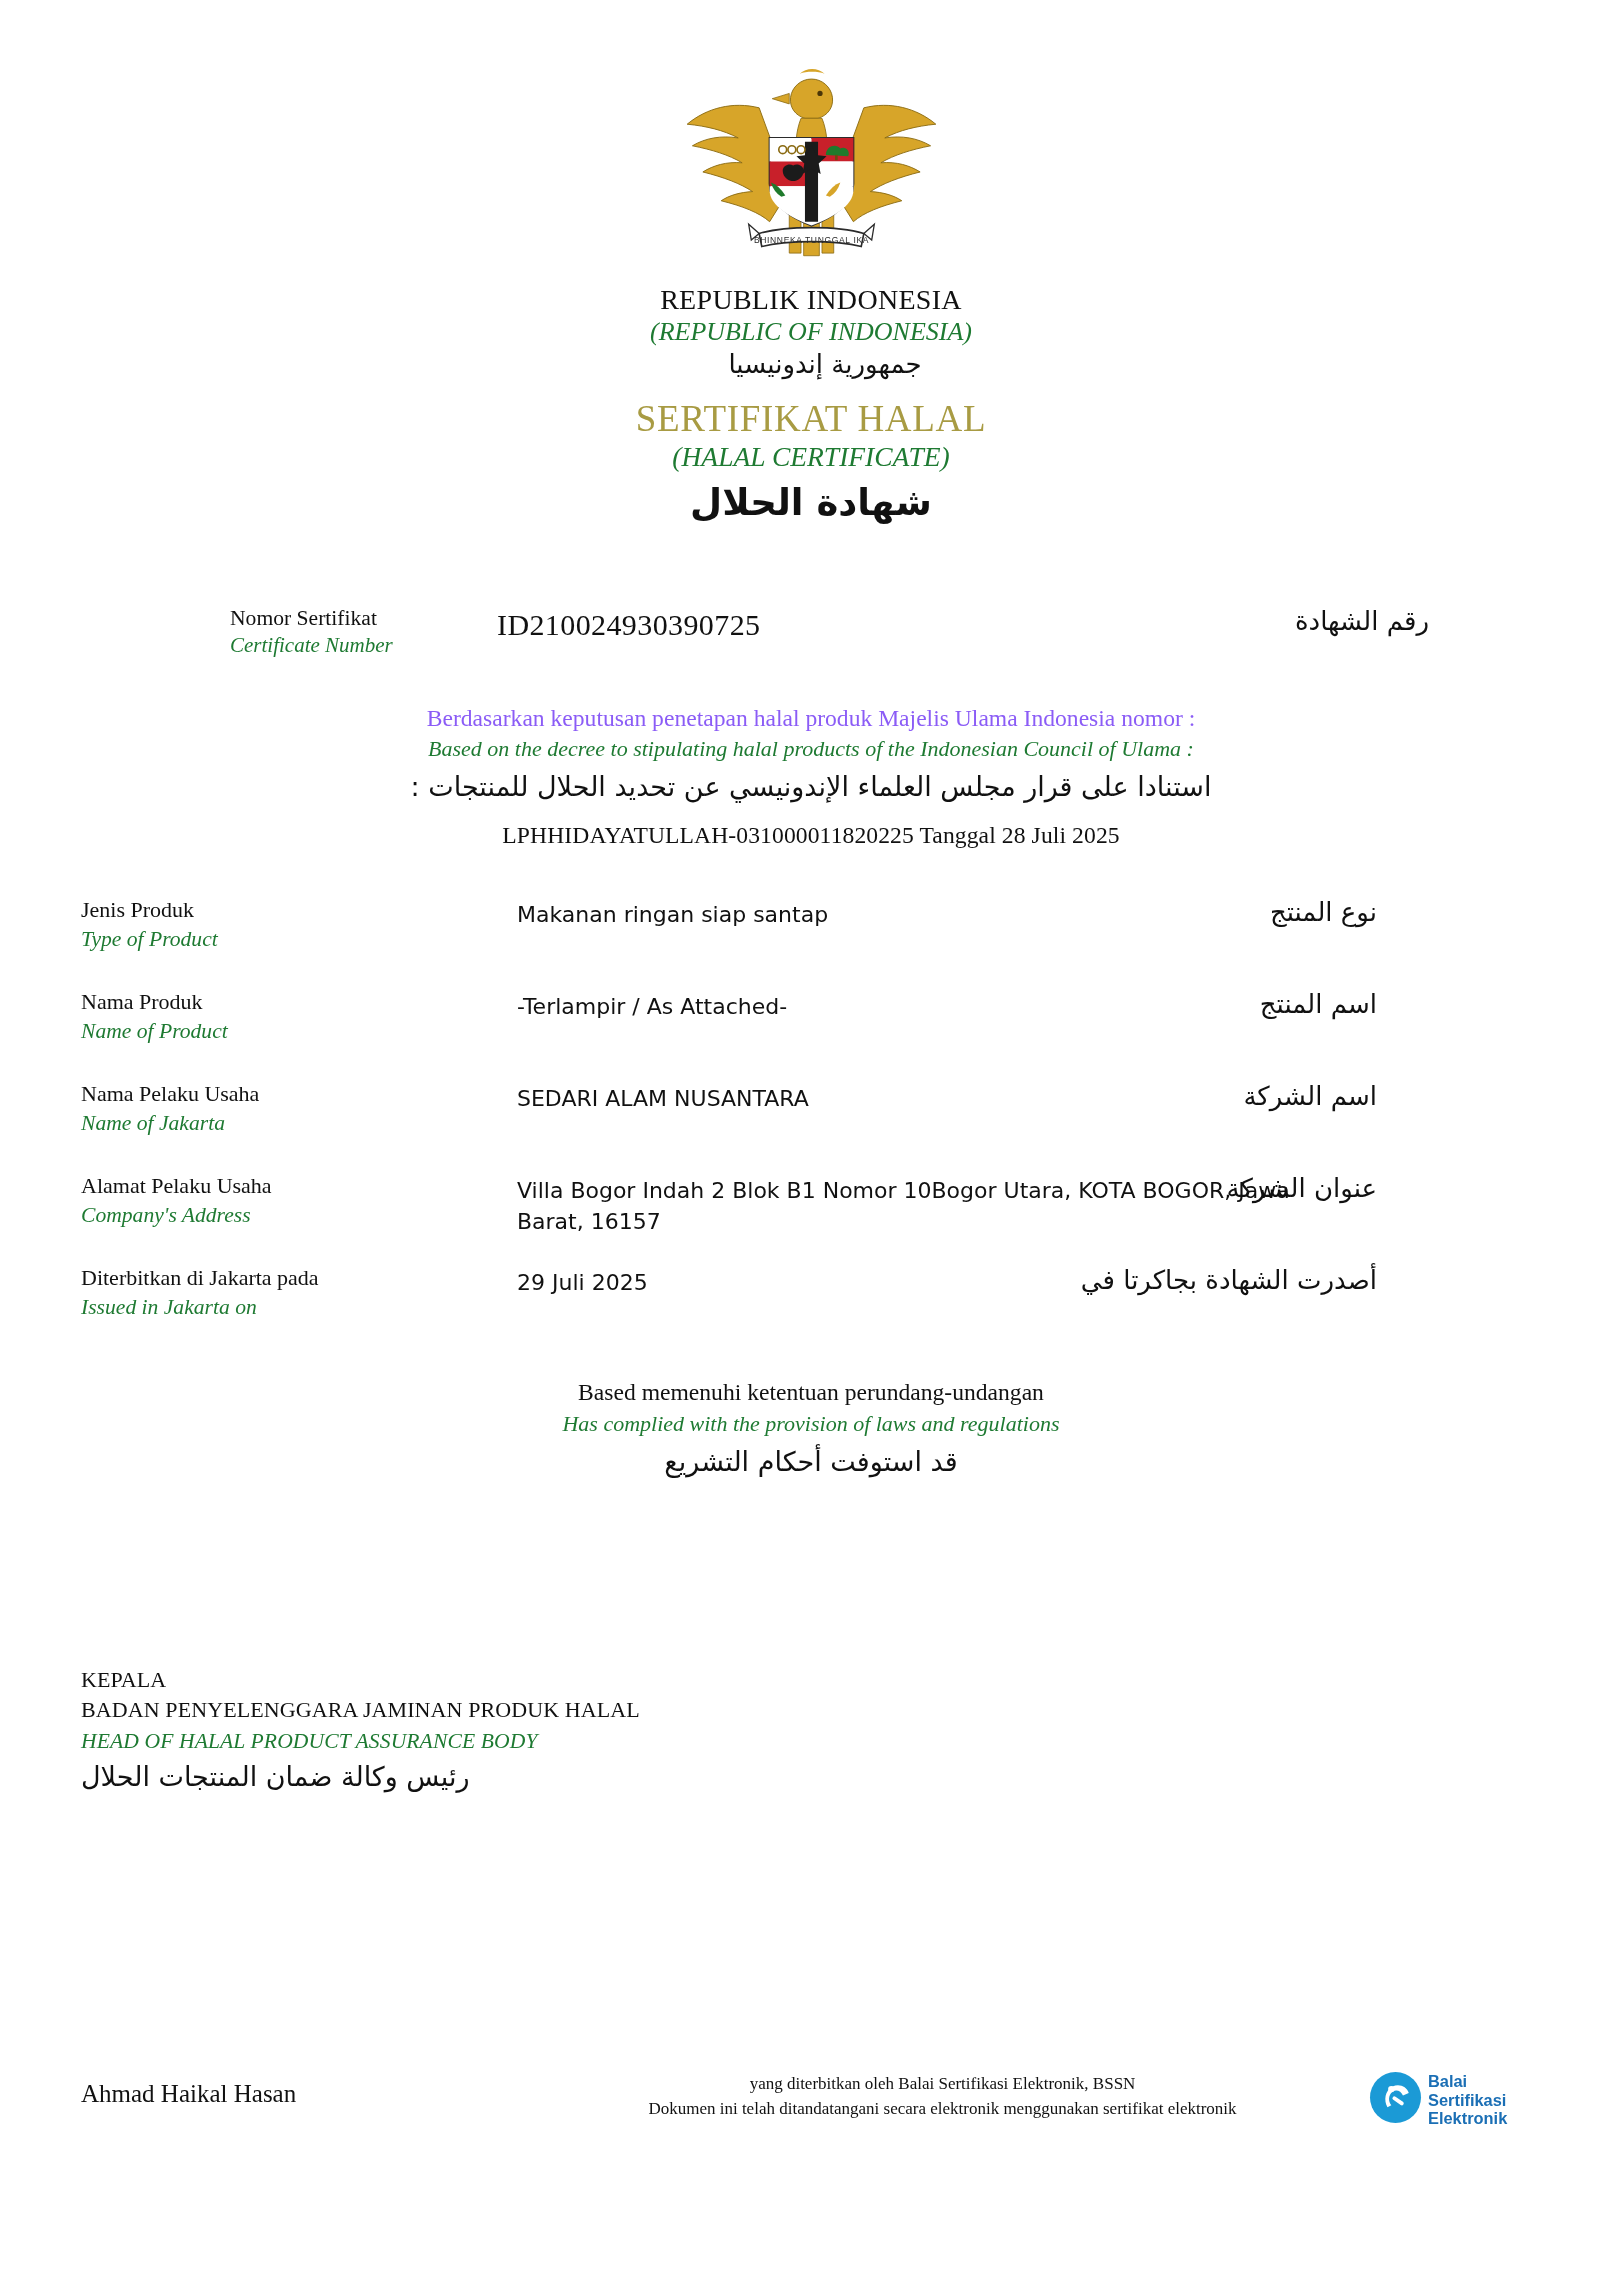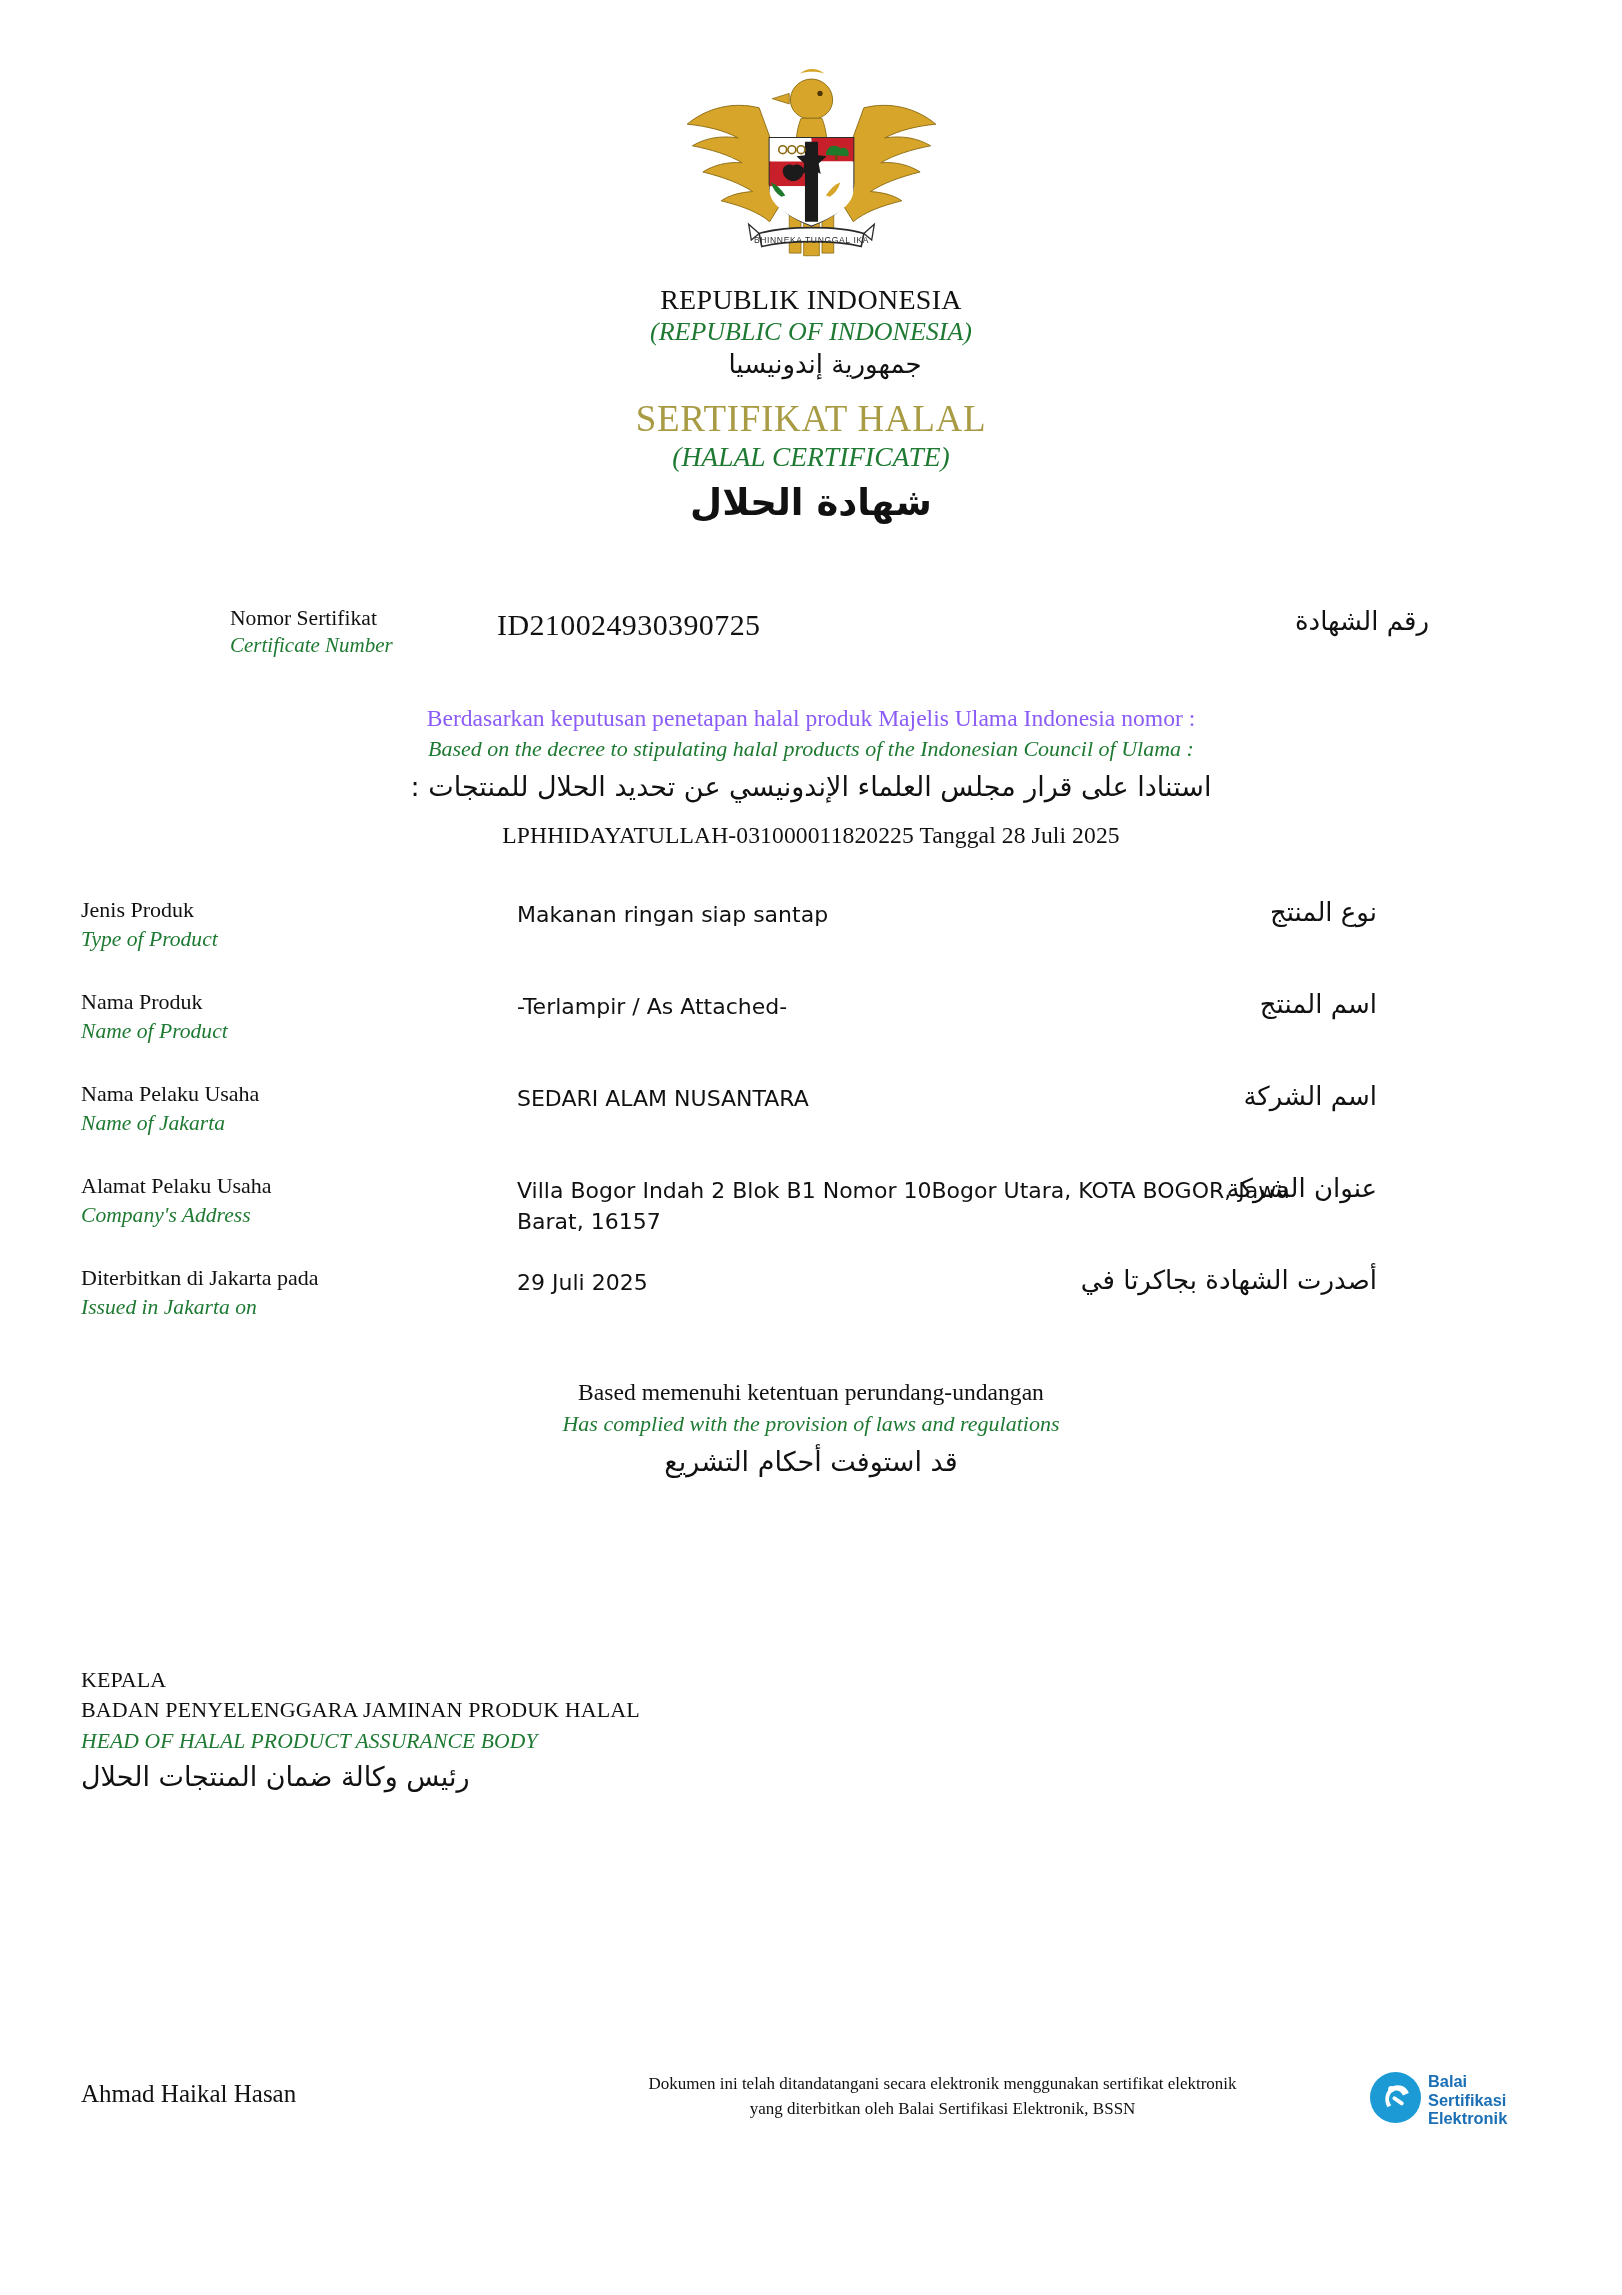--- a/index.html
+++ b/index.html
@@ -409,22 +409,22 @@
   <div class="signatory">
     <div class="s-id1">KEPALA</div>
     <div class="s-id2">BADAN PENYELENGGARA JAMINAN PRODUK HALAL</div>
     <div class="s-en">HEAD OF HALAL PRODUCT ASSURANCE BODY</div>
     <div class="s-ar">رئيس وكالة ضمان المنتجات الحلال</div>
   </div>
 
   <div class="signer-name">Ahmad Haikal Hasan</div>
 
   <div class="footer-note">
+    <div>yang diterbitkan oleh Balai Sertifikasi Elektronik, BSSN</div>
     <div>Dokumen ini telah ditandatangani secara elektronik menggunakan sertifikat elektronik</div>
-    <div>yang diterbitkan oleh Balai Sertifikasi Elektronik, BSSN</div>
   </div>
 
   <div class="bse-logo">
     <div class="mark">
       <svg width="31" height="33" viewBox="0 0 48 50" xmlns="http://www.w3.org/2000/svg">
         <path d="M10 40 C4 30 6 14 18 8 C28 3 40 8 43 18 L34 22 C31 15 24 12 18 16 C11 21 11 31 16 37 Z" fill="#ffffff"></path>
         <circle cx="16" cy="12" r="5" fill="#ffffff"></circle>
         <rect x="20" y="22" width="20" height="6" rx="3" fill="#ffffff" transform="rotate(35 20 22)"></rect>
       </svg>
     </div>

